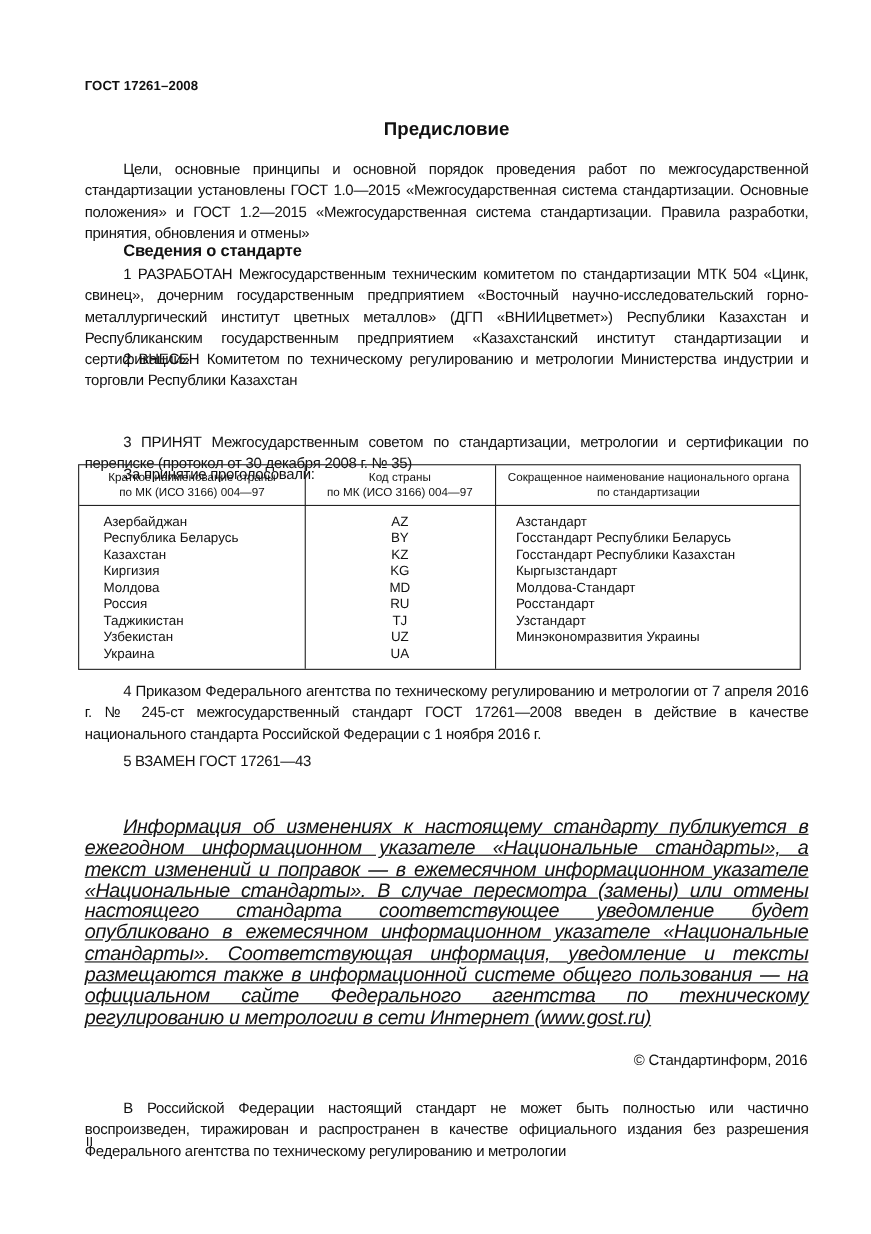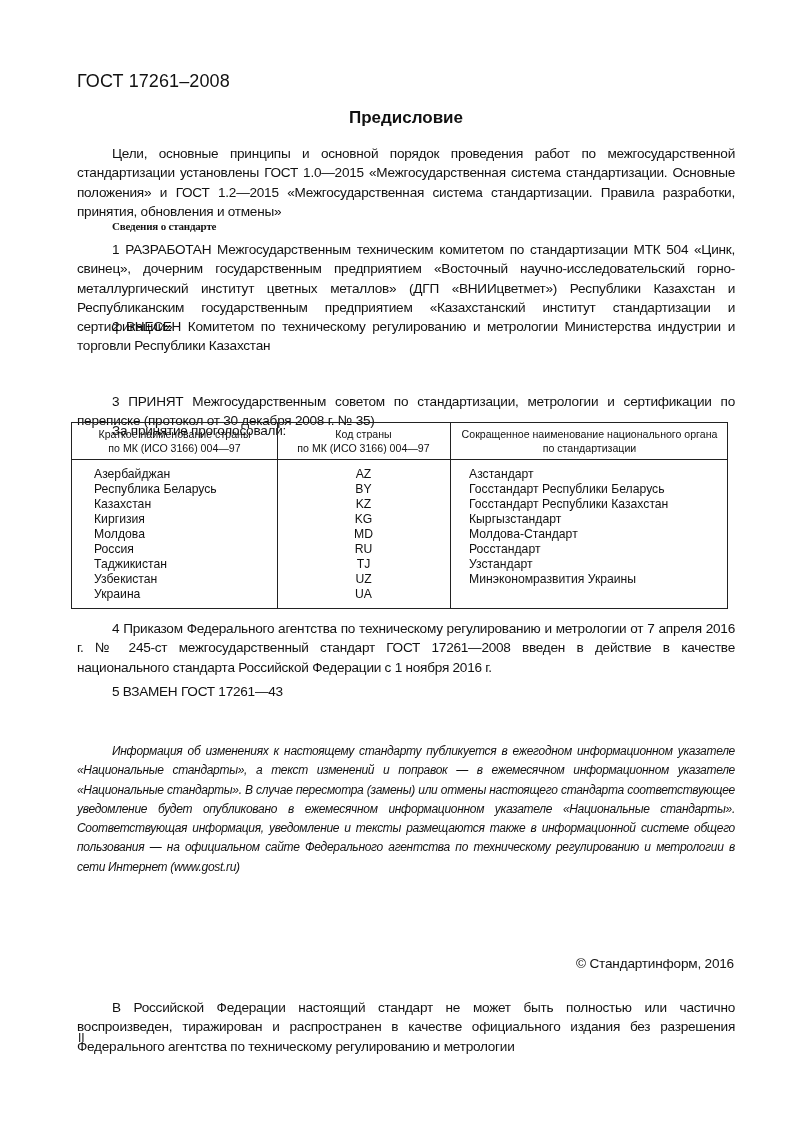--- a/index.html
+++ b/index.html
@@ -1,38 +1,38 @@
 <!DOCTYPE html>
 <html><head>
 <meta charset="utf-8">
 <style>
   html, body { margin: 0; padding: 0; background: #ffffff; }
   body { width: 792px; height: 1122px; position: relative; overflow: hidden; color: #111; font-family: "Liberation Sans", sans-serif; }
   .page { position: absolute; left: 0; top: 0; width: 792px; height: 1122px; }
   .abs { position: absolute; }
-  .hdr-code { left: 77px; top: 71px; font-size: 18px; font-weight: normal; letter-spacing: 0.1px; }
+  .hdr-code { left: 77px; top: 71px; font-size: 12px; font-weight: bold; letter-spacing: 0.1px; }
   .title { left: 0; width: 812px; text-align: center; top: 108px; font-size: 17px; font-weight: bold; }
   .para { left: 77px; width: 658px; font-size: 13.6px; line-height: 19.3px; text-align: justify; font-stretch: condensed; letter-spacing: -0.25px; }
   .para .ind { display: inline-block; width: 35px; }
-  .subhead { left: 112px; font-size: 11px; font-weight: bold; letter-spacing: -0.2px; font-family: Liberation Serif, serif; }
+  .subhead { left: 112px; font-size: 15px; font-weight: bold; letter-spacing: -0.2px; }
   .vote-label { left: 112px; font-size: 13.6px; letter-spacing: -0.25px; margin-top: 25px; }
   
   .tbl { position: absolute; left: 71px; top: 422px; width: 657px; height: 187px; border: 1.2px solid #222; box-sizing: border-box; }
   .tbl .vl { position: absolute; top: 0; bottom: 0; width: 0; border-left: 1.2px solid #222; }
   .tbl .hl { position: absolute; left: 0; right: 0; top: 36px; height: 0; border-top: 1.2px solid #222; }
   .th { position: absolute; top: 4px; font-size: 10.6px; line-height: 14px; text-align: center; }
   .col1 { left: 0; width: 205px; }
   .col2 { left: 205px; width: 173px; }
   .col3 { left: 378px; width: 279px; }
   .rows { position: absolute; top: 44px; }
   .cell { font-size: 12.2px; line-height: 15px; white-space: nowrap; }
   .c1 { padding-left: 22px; }
   .c2 { text-align: center; }
   .c3 { padding-left: 19px; }
-  .italic-block { left: 77px; width: 658px; font-size: 12px; line-height: 19.3px; text-align: justify; font-style: italic; letter-spacing: -0.3px; }
+  .italic-block { left: 77px; width: 658px; font-size: 18px; line-height: 19.3px; text-align: justify; font-style: italic; letter-spacing: -0.3px; text-decoration: underline; }
   .copyright { right: 58px; top: 956px; font-size: 13.6px; letter-spacing: -0.2px; }
   .pageno { left: 78px; top: 1031px; font-size: 12px; }
 </style>
 </head>
 <body>
 
 <div class="page">
 
   <div class="abs hdr-code">ГОСТ 17261–2008</div>
 

